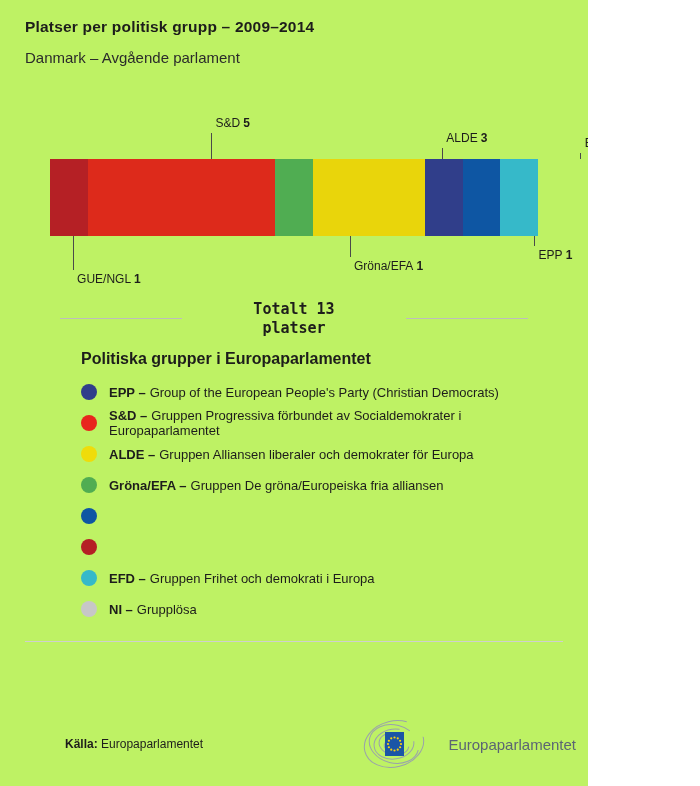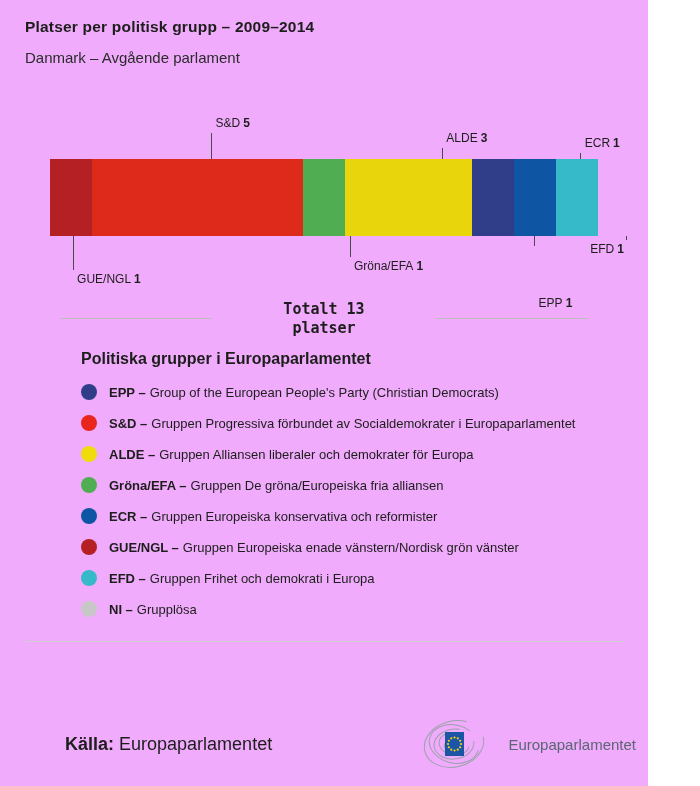--- a/index.html
+++ b/index.html
@@ -1,17 +1,17 @@
 <!DOCTYPE html>
 <html><head>
 <meta charset="utf-8">
 <style>
   * { box-sizing: border-box; }
   body { margin: 0; background: #ffffff; font-family: "Liberation Sans", sans-serif; color: #1d1d1b; }
-  .page { width: 648px; height: 786px; position: relative; background: #f0abfc; overflow: hidden; }
+  .page { width: 588px; height: 786px; position: relative; background: #bef264; overflow: hidden; }
 
   .header { padding: 18px 25px 0; }
   .title { font-size: 15.5px; font-weight: bold; letter-spacing: .2px; }
   .subtitle { font-size: 15px; margin-top: 13px; color: #2b2b2b; }
 
   .chart-canvas { position: relative; height: 186px; margin-top: 40px; }
   .bar { position: absolute; left: 50px; right: 50px; top: 53px; height: 77px; display: flex; }
   .segment { height: 100%; }
   .callout-line { position: absolute; width: 1px; background: #4a4a4a; }
   .callout-label { position: absolute; font-size: 12px; white-space: nowrap; color: #1d1d1b; text-align: right; }
@@ -25,21 +25,21 @@
   .legend-title { font-size: 16px; font-weight: bold; margin: 12px 0 9px; }
   .legend-item { display: flex; align-items: center; height: 31px; }
   .legend-dot { width: 16px; height: 16px; border-radius: 50%; margin-right: 12px; flex: none; }
   .legend-text { font-size: 13px; }
   .legend-text b { margin-right: 4px; }
 
   hr.divider { border: none; border-top: 1px solid #cfcfcf; margin: 16px 25px 0; }
   .footnote { padding: 10px 25px 0; font-size: 12px; line-height: 1.5; max-width: 665px; color: #1d1d1b; }
 
   .footer { position: absolute; left: 25px; right: 12px; bottom: 14px; display: flex; align-items: center; justify-content: space-between; }
-  .source { font-size: 18px; padding-left: 40px; }
+  .source { font-size: 12px; padding-left: 40px; }
   .logo { display: flex; align-items: center; gap: 4px; }
   .logo-text { font-size: 15px; color: #5b6573; }
 </style>
 </head>
 <body>
 
 <div class="page">
 
   <div class="header">
     <div class="title">Platser per politisk grupp – 2009–2014</div>
@@ -58,21 +58,21 @@
       </div>
   <div class="callout-line" style="left: 72.5769px; top: 130px; height: 34px;"></div>
       <div class="callout-label" style="top: 166px; left: 77.0769px;"><span>GUE/NGL</span><b>1</b></div>
       <div class="callout-line" style="left: 211.038px; top: 27px; height: 26px;"></div>
       <div class="callout-label" style="top: 10px; left: 215.538px;"><span>S&amp;D</span><b>5</b></div>
       <div class="callout-line" style="left: 349.5px; top: 130px; height: 21px;"></div>
       <div class="callout-label" style="top: 153px; left: 354px;"><span>Gröna/EFA</span><b>1</b></div>
       <div class="callout-line" style="left: 441.808px; top: 42px; height: 11px;"></div>
       <div class="callout-label" style="top: 25px; left: 446.308px;"><span>ALDE</span><b>3</b></div>
       <div class="callout-line" style="left: 534.115px; top: 130px; height: 10px;"></div>
-      <div class="callout-label" style="top: 142px; left: 538.615px; margin-top: 48px;"><span>EPP</span><b>1</b></div>
+      <div class="callout-label" style="top: 142px; left: 538.615px;"><span>EPP</span><b>1</b></div>
       <div class="callout-line" style="left: 580.269px; top: 47px; height: 6px;"></div>
       <div class="callout-label" style="top: 30px; left: 584.769px;"><span>ECR</span><b>1</b></div>
       <div class="callout-line" style="left: 626.423px; top: 130px; height: 4px;"></div>
       <div class="callout-label" style="top: 136px; left: 623.923px; transform: translateX(-100%);"><span>EFD</span><b>1</b></div>
     </div>
 
   <div class="total-row">
     <div class="total-rule"></div>
     <div class="total-text">
       <div>Totalt 13</div>
@@ -95,25 +95,23 @@
         <div class="legend-item">
           <span class="legend-dot" style="background: rgb(239, 220, 10);"></span>
           <span class="legend-text"><b>ALDE –</b>Gruppen Alliansen liberaler och demokrater för Europa</span>
         </div>
         <div class="legend-item">
           <span class="legend-dot" style="background: rgb(80, 173, 82);"></span>
           <span class="legend-text"><b>Gröna/EFA –</b>Gruppen De gröna/Europeiska fria alliansen</span>
         </div>
         <div class="legend-item">
           <span class="legend-dot" style="background: rgb(14, 86, 163);"></span>
-          <span class="legend-text"><b>ECR –</b>Gruppen Europeiska konservativa och reformister</span>
         </div>
         <div class="legend-item">
           <span class="legend-dot" style="background: rgb(181, 32, 37);"></span>
-          <span class="legend-text"><b>GUE/NGL –</b>Gruppen Europeiska enade vänstern/Nordisk grön vänster</span>
         </div>
         <div class="legend-item">
           <span class="legend-dot" style="background: rgb(54, 185, 201);"></span>
           <span class="legend-text"><b>EFD –</b>Gruppen Frihet och demokrati i Europa</span>
         </div>
         <div class="legend-item">
           <span class="legend-dot" style="background: rgb(199, 199, 199);"></span>
           <span class="legend-text"><b>NI –</b>Grupplösa</span>
         </div>
       </div>

